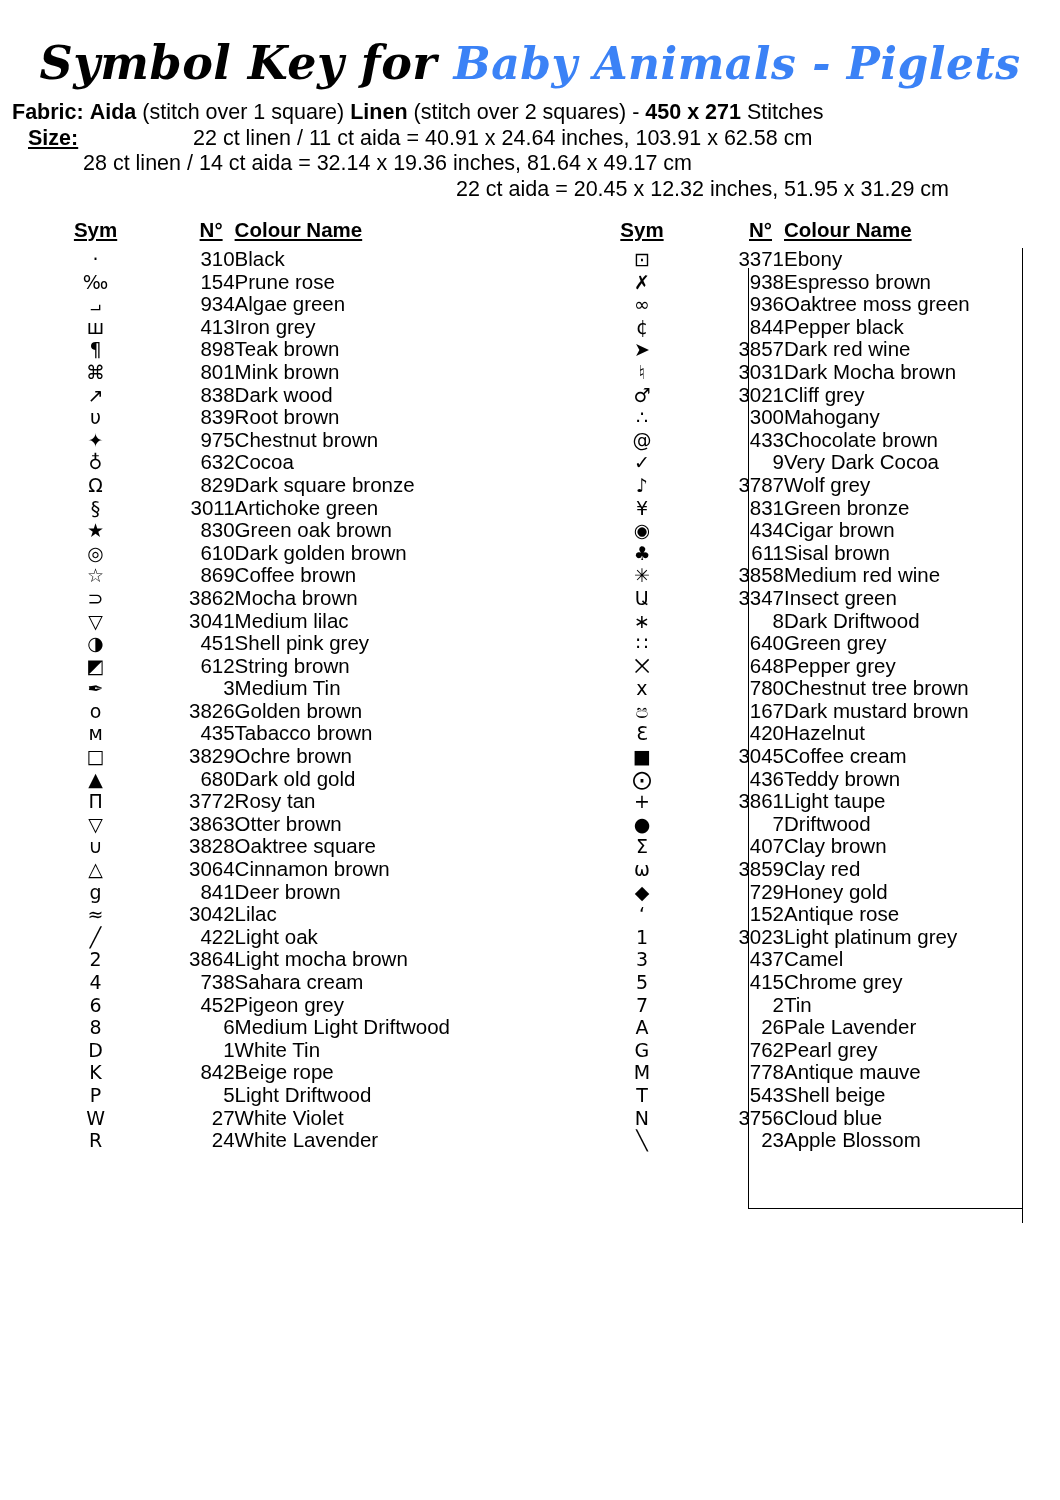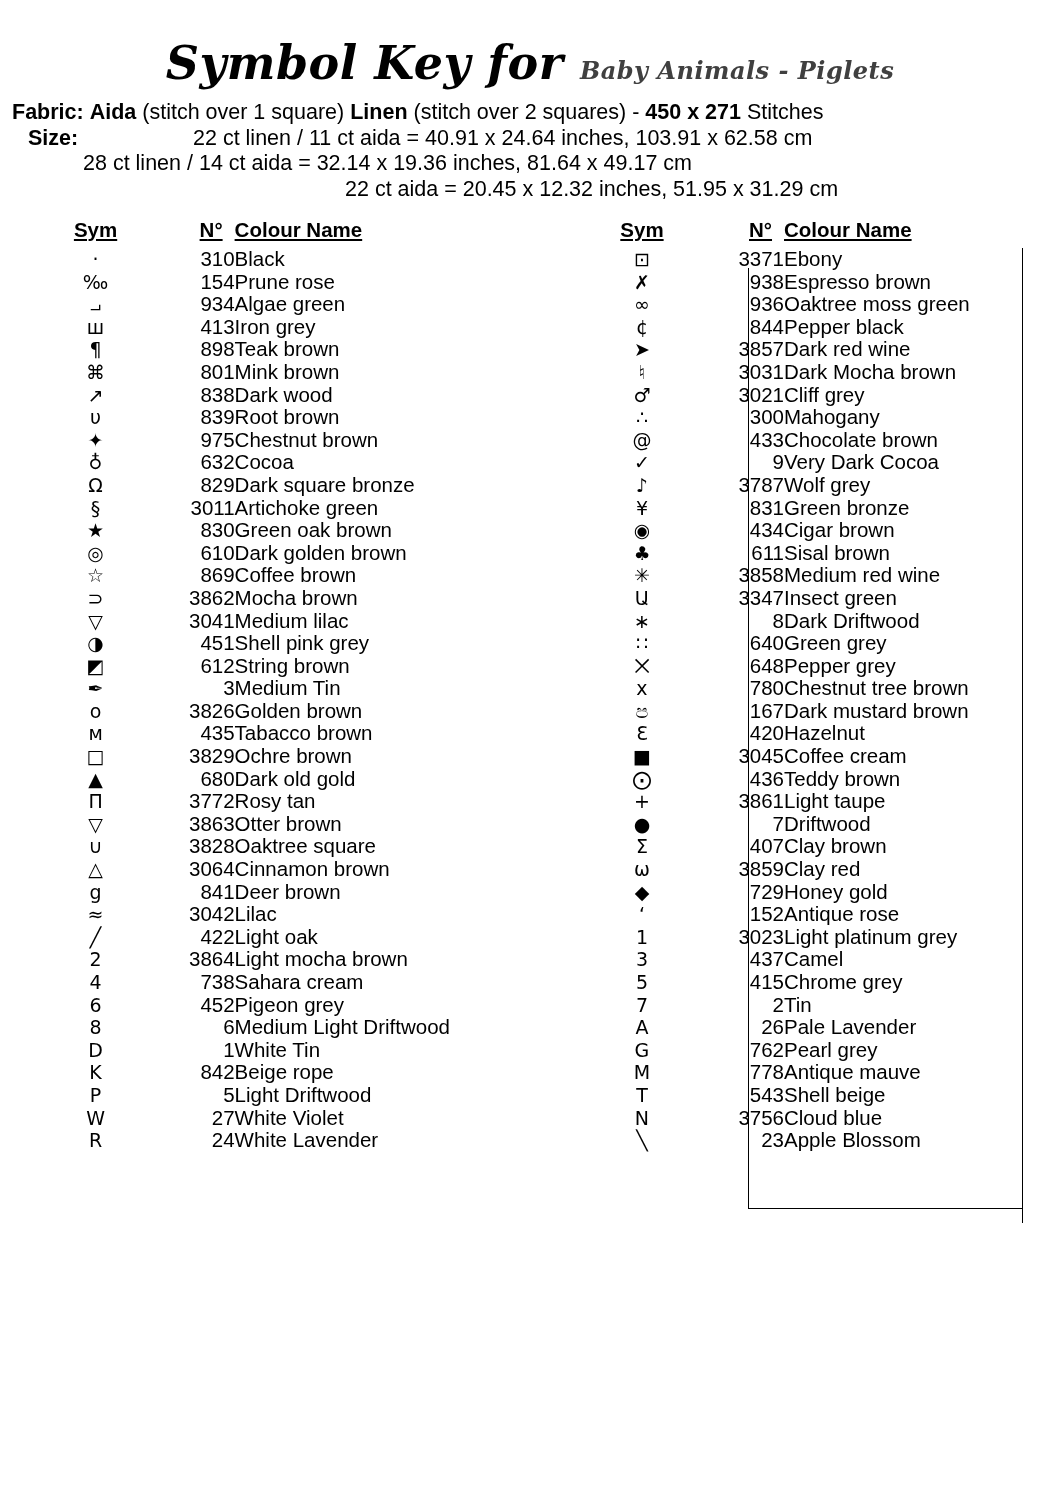--- a/index.html
+++ b/index.html
@@ -31,45 +31,46 @@
     font-family: "DejaVu Serif", serif;
     font-style: italic;
     font-weight: bold;
     font-size: 46px;
     letter-spacing: 0.5px;
   }
   .title-design {
     font-family: "DejaVu Serif", serif;
     font-style: italic;
     font-weight: bold;
-    font-size: 24px;
-    color: #404040;
+    font-size: 44px;
+    color: #3b82f6;
     letter-spacing: 0.5px;
   }
   
   .info {
     margin-top: 10px;
     font-size: 21.5px;
     line-height: 25.5px;
   }
   .info-row {
     white-space: nowrap;
     display: block;
   }
   .lbl-bold { font-weight: bold; }
   .row-fabric { padding-left: 12px; }
   .row-size { padding-left: 28px; }
   .size-label {
     display: inline-block;
     width: 165px;
     font-weight: bold;
+    text-decoration: underline;
   }
   .sub-row { padding-left: 83px; }
   .sub-row3 { padding-left: 313px; }
-  .sub-row4 { padding-left: 345px; }
+  .sub-row4 { padding-left: 345px; text-align: center; }
 
   
   .tables {
     margin-top: 16px;
     position: relative;
     padding-left: 60px;
   }
   .col-wrap {
     display: flex;
     flex-direction: row;

